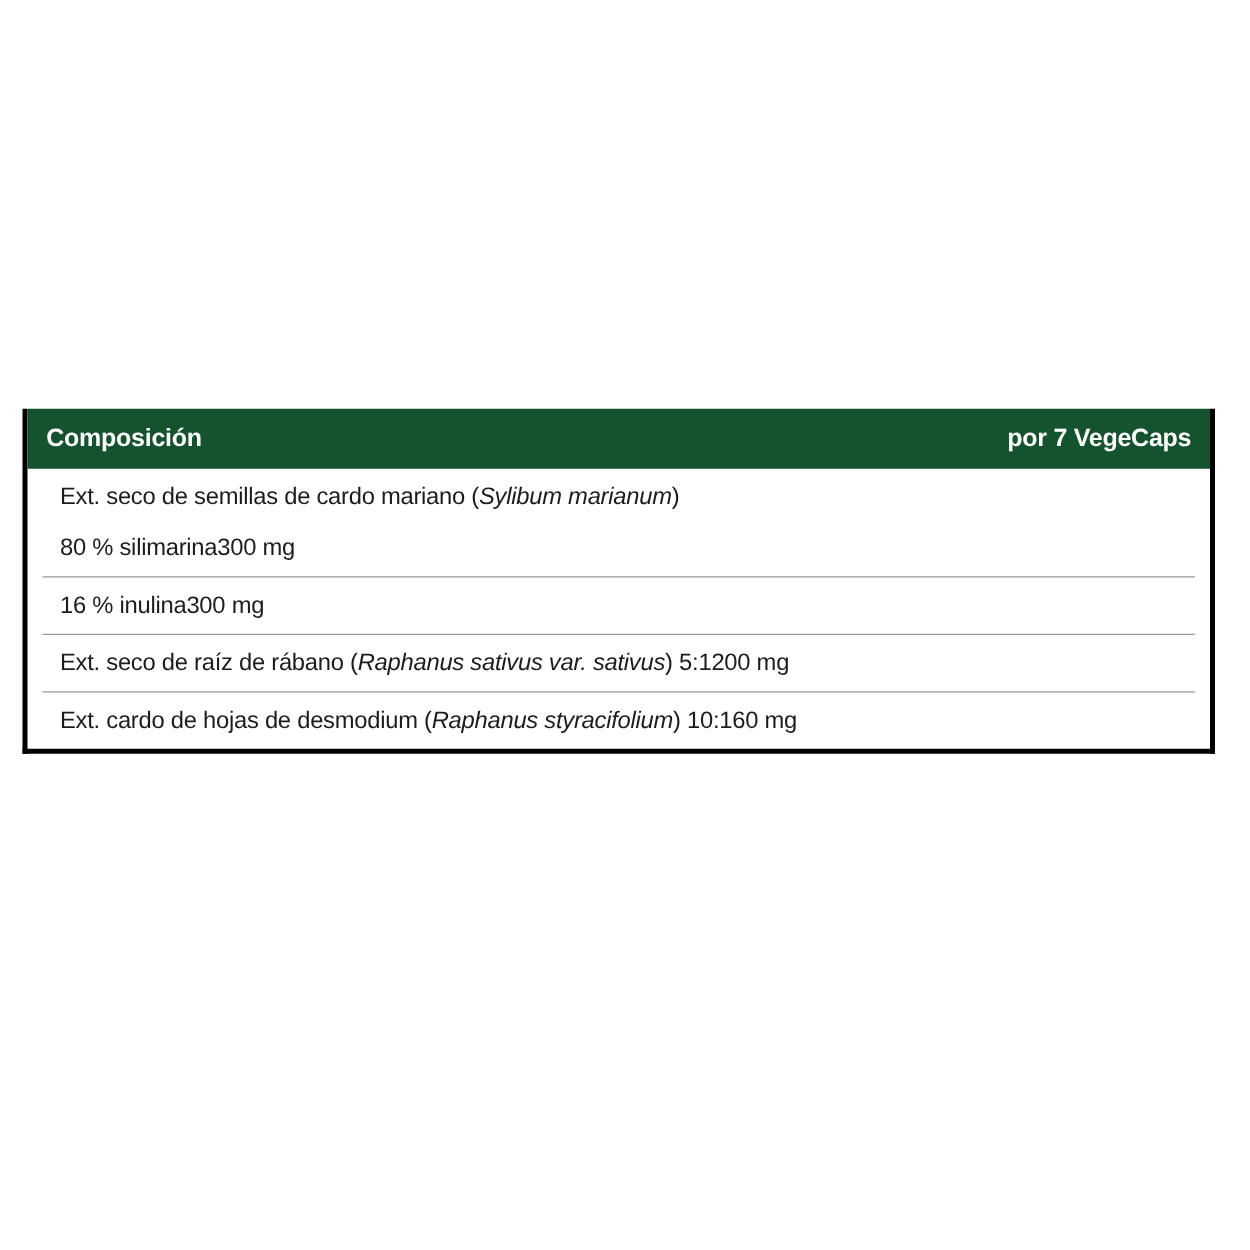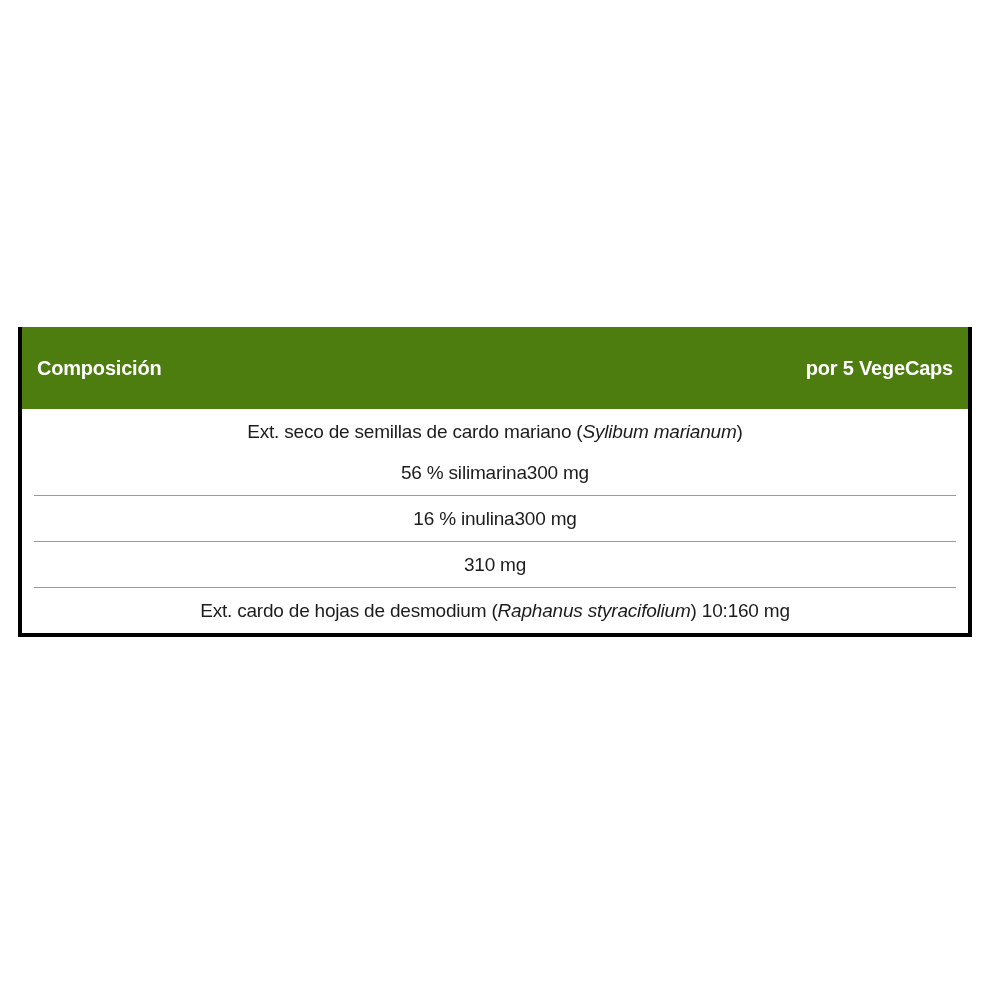--- a/index.html
+++ b/index.html
@@ -21,42 +21,42 @@
     position: absolute;
     left: 18px;
     top: 327px;
     width: 954px;
     box-sizing: border-box;
     border: 4px solid #000000;
     border-top: none;
     background: #ffffff;
   }
   .table-header {
-    background: #4d7c0f;
+    background: #14532d;
     color: #ffffff;
-    height: 82px;
+    height: 48px;
     display: flex;
     align-items: center;
     justify-content: space-between;
     padding: 0 15px;
     font-size: 20px;
     font-weight: bold;
     letter-spacing: -0.2px;
   }
   .group {
     margin: 0 12px;
     padding: 2px 0;
     border-bottom: 1px solid #9a9a9a;
   }
   .group:last-child {
     border-bottom: none;
   }
   .line {
     display: flex;
-    justify-content: center;
+    justify-content: flex-start;
     align-items: baseline;
     padding: 0 14px;
     font-size: 19px;
     line-height: 41px;
     color: #1c1c1c;
     letter-spacing: -0.2px;
     white-space: nowrap;
   }
   .line .name i {
     font-style: italic;
@@ -66,44 +66,45 @@
   }
 </style>
 </head>
 <body>
 
 <div class="canvas">
   <div class="panel">
 
     <div class="table-header">
       <span>Composición</span>
-      <span>por 5 VegeCaps</span>
+      <span>por 7 VegeCaps</span>
     </div>
 
     <div class="group">
       <div class="line">
         <span class="name"><span>Ext. seco de semillas de cardo mariano (</span><i>Sylibum marianum</i><span>)</span></span>
         <span class="amount"></span>
       </div>
       <div class="line">
-        <span class="name">56 % silimarina</span>
+        <span class="name">80 % silimarina</span>
         <span class="amount">300 mg</span>
       </div>
     </div>
 
     <div class="group">
       <div class="line">
         <span class="name">16 % inulina</span>
         <span class="amount">300 mg</span>
       </div>
     </div>
 
     <div class="group">
       <div class="line">
-        <span class="amount">310 mg</span>
+        <span class="name"><span>Ext. seco de raíz de rábano (</span><i>Raphanus sativus var. sativus</i><span>) 5:1</span></span>
+        <span class="amount">200 mg</span>
       </div>
     </div>
 
     <div class="group">
       <div class="line">
         <span class="name"><span>Ext. cardo de hojas de desmodium (</span><i>Raphanus styracifolium</i><span>) 10:1</span></span>
         <span class="amount">60 mg</span>
       </div>
     </div>
 

